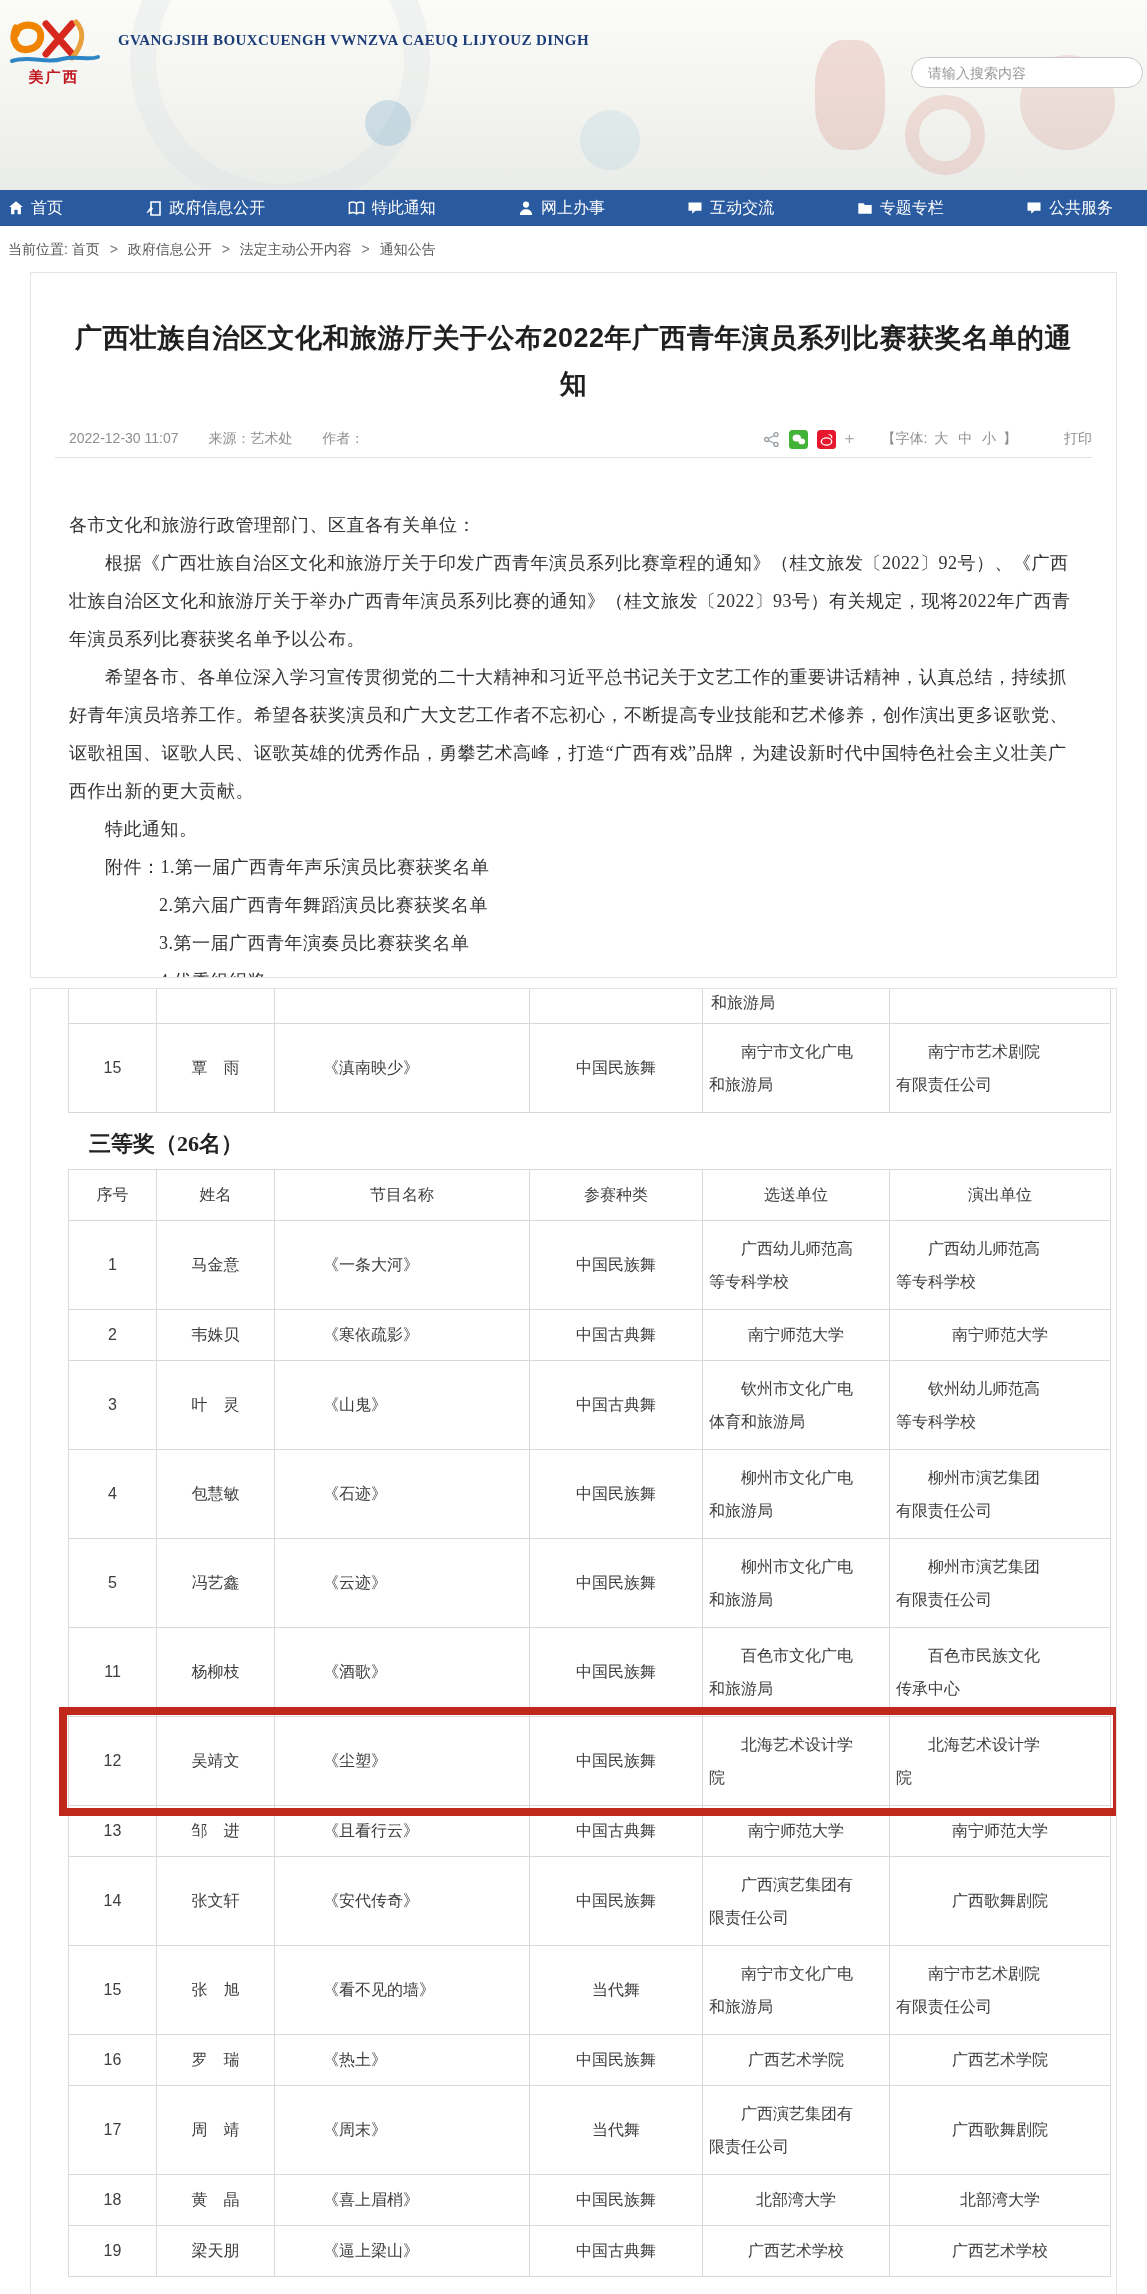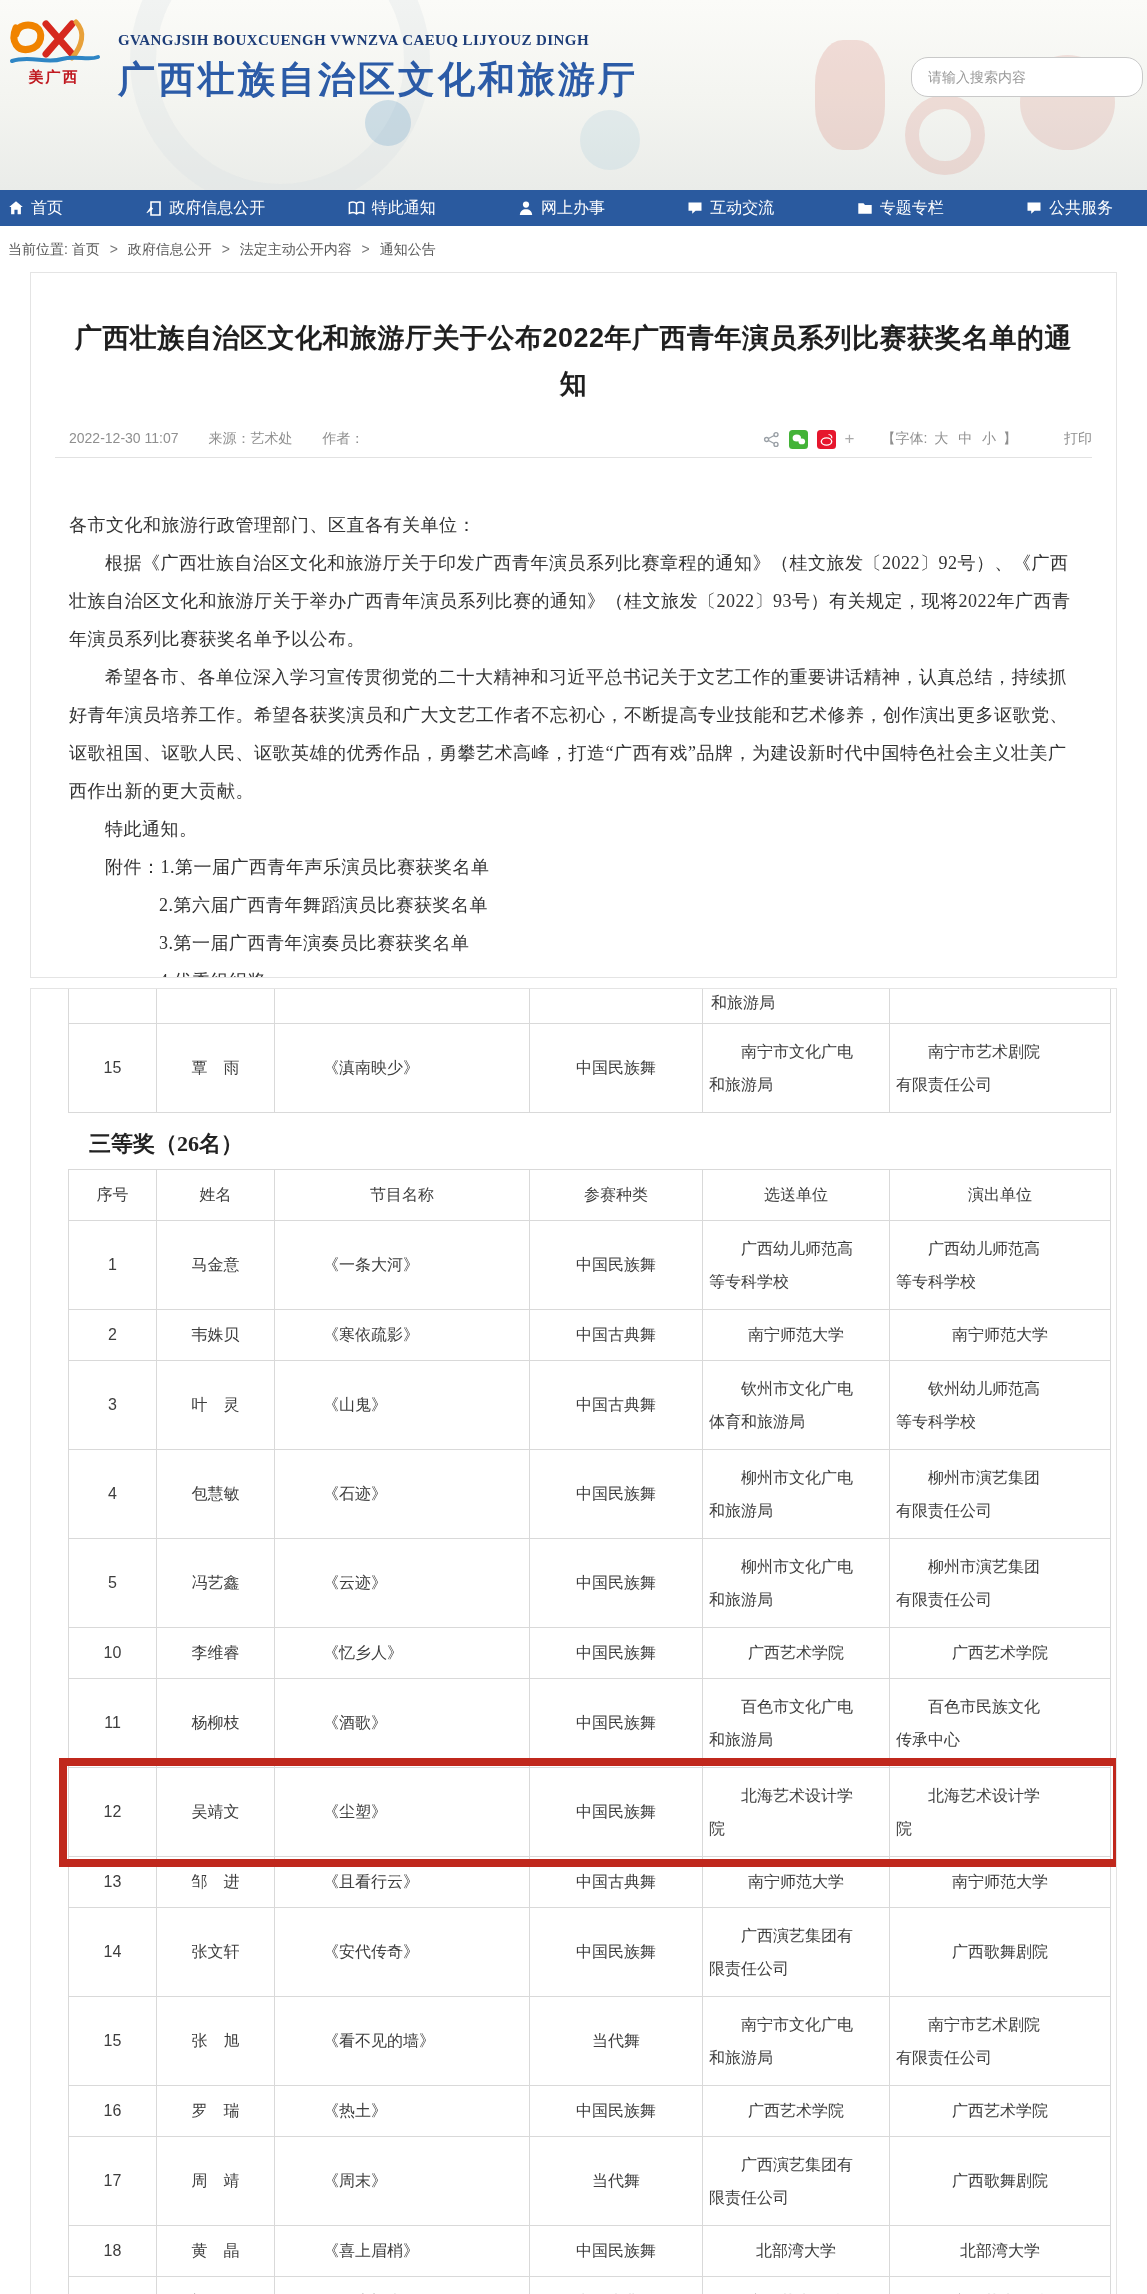--- a/index.html
+++ b/index.html
@@ -17,21 +17,21 @@
   .d5{width:80px;height:80px;left:905px;top:95px;border:14px solid #d2685c;opacity:.18}
   .d6{width:60px;height:60px;left:580px;top:110px;background:#7fb3d2;opacity:.15}
 
   .logo{position:absolute;left:4px;top:16px;width:100px;text-align:center}
   .logo-sub{color:#c01920;font-weight:700;font-size:15px;letter-spacing:2px;margin-top:-4px;
     font-family:"Liberation Serif",serif}
   .site-names{position:absolute;left:118px;top:32px}
   .zhuang{font-family:"Liberation Serif",serif;font-weight:700;font-size:15px;color:#1d3d78;letter-spacing:.4px}
   .cn-name{font-size:37px;font-weight:700;color:#2b5ba7;letter-spacing:3px;margin-top:6px}
   .search-wrap{position:absolute;right:4px;top:57px}
-  .search-wrap input{width:232px;height:40px;border:1px solid #c9c9c9;border-radius:17px;
+  .search-wrap input{width:232px;height:31px;border:1px solid #c9c9c9;border-radius:17px;
     padding:0 16px;font-size:14px;color:#4d7c0f;background:#fff;outline:none}
   .search-wrap input::placeholder{color:#999}
 
   
   .main-nav{height:36px;background:#2a5a9f;display:flex;align-items:center;
     justify-content:space-between;padding:0 34px 0 8px}
   .nav-item{display:flex;align-items:center;gap:7px;color:#fff;font-size:16px;
     text-decoration:none;cursor:pointer;white-space:nowrap}
   .nav-item svg{display:block}
 
@@ -93,21 +93,20 @@
       <path d="M10 12 C4 26 12 36 24 33 C36 30 38 16 30 11 C22 7 12 9 10 18" stroke="#f08300" stroke-width="7" fill="none" stroke-linecap="round"></path>
       <path d="M40 8 L66 38 M66 8 L40 38" stroke="#d6281e" stroke-width="7" stroke-linecap="round"></path>
       <path d="M70 6 C80 16 76 30 66 42" stroke="#e8a13a" stroke-width="5" fill="none" stroke-linecap="round"></path>
       <path d="M6 45 C24 39 40 48 56 43 C70 39 82 45 92 41" stroke="#2f86c5" stroke-width="4" fill="none" stroke-linecap="round"></path>
     </svg>
     <div class="logo-sub">美广西</div>
   </div>
 
   <div class="site-names">
     <div class="zhuang">GVANGJSIH BOUXCUENGH VWNZVA CAEUQ LIJYOUZ DINGH</div>
-    <div class="cn-name">广西壮族自治区文化和旅游厅</div>
   </div>
 
   <div class="search-wrap">
     <input type="text" placeholder="请输入搜索内容" style="">
   </div>
 </div>
 
 <nav class="main-nav">
   <a class="nav-item">
     <span>
@@ -359,28 +358,20 @@
           <td class="two">
             <div class="l1">柳州市文化广电</div>
             <div class="l2">和旅游局</div>
           </td>
           <td class="two">
             <div class="l1">柳州市演艺集团</div>
             <div class="l2">有限责任公司</div>
           </td>
         </tr>
         <tr>
-          <td>10</td>
-          <td>李维睿</td>
-          <td class="prog">《忆乡人》</td>
-          <td>中国民族舞</td>
-          <td>广西艺术学院</td>
-          <td>广西艺术学院</td>
-        </tr>
-        <tr>
           <td>11</td>
           <td>杨柳枝</td>
           <td class="prog">《酒歌》</td>
           <td>中国民族舞</td>
           <td class="two">
             <div class="l1">百色市文化广电</div>
             <div class="l2">和旅游局</div>
           </td>
           <td class="two">
             <div class="l1">百色市民族文化</div>

